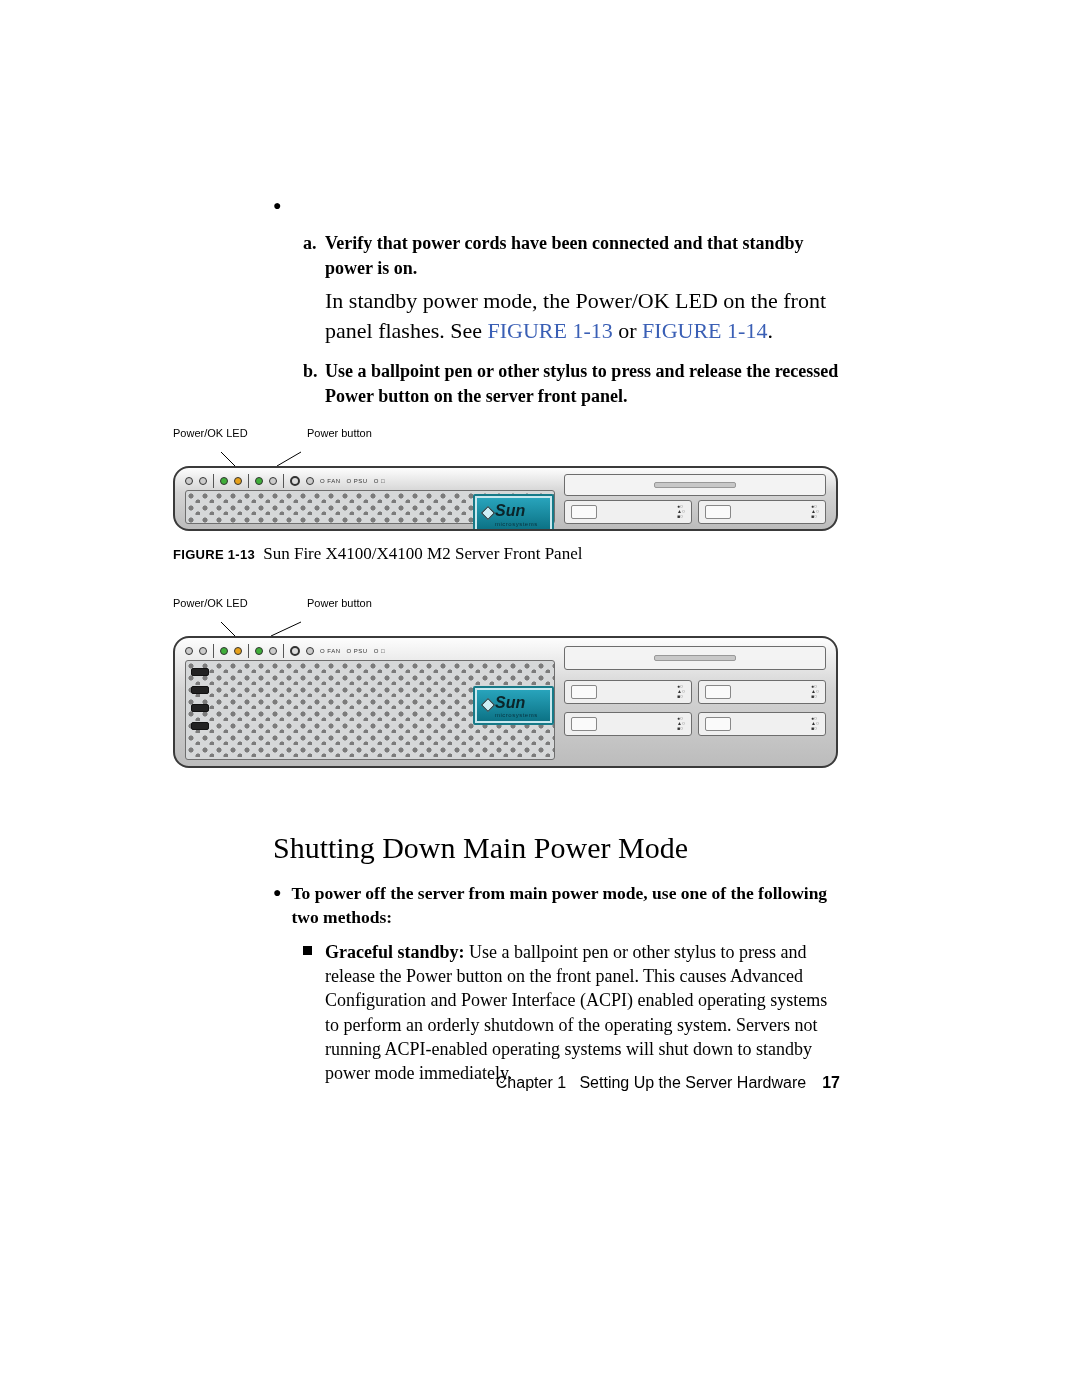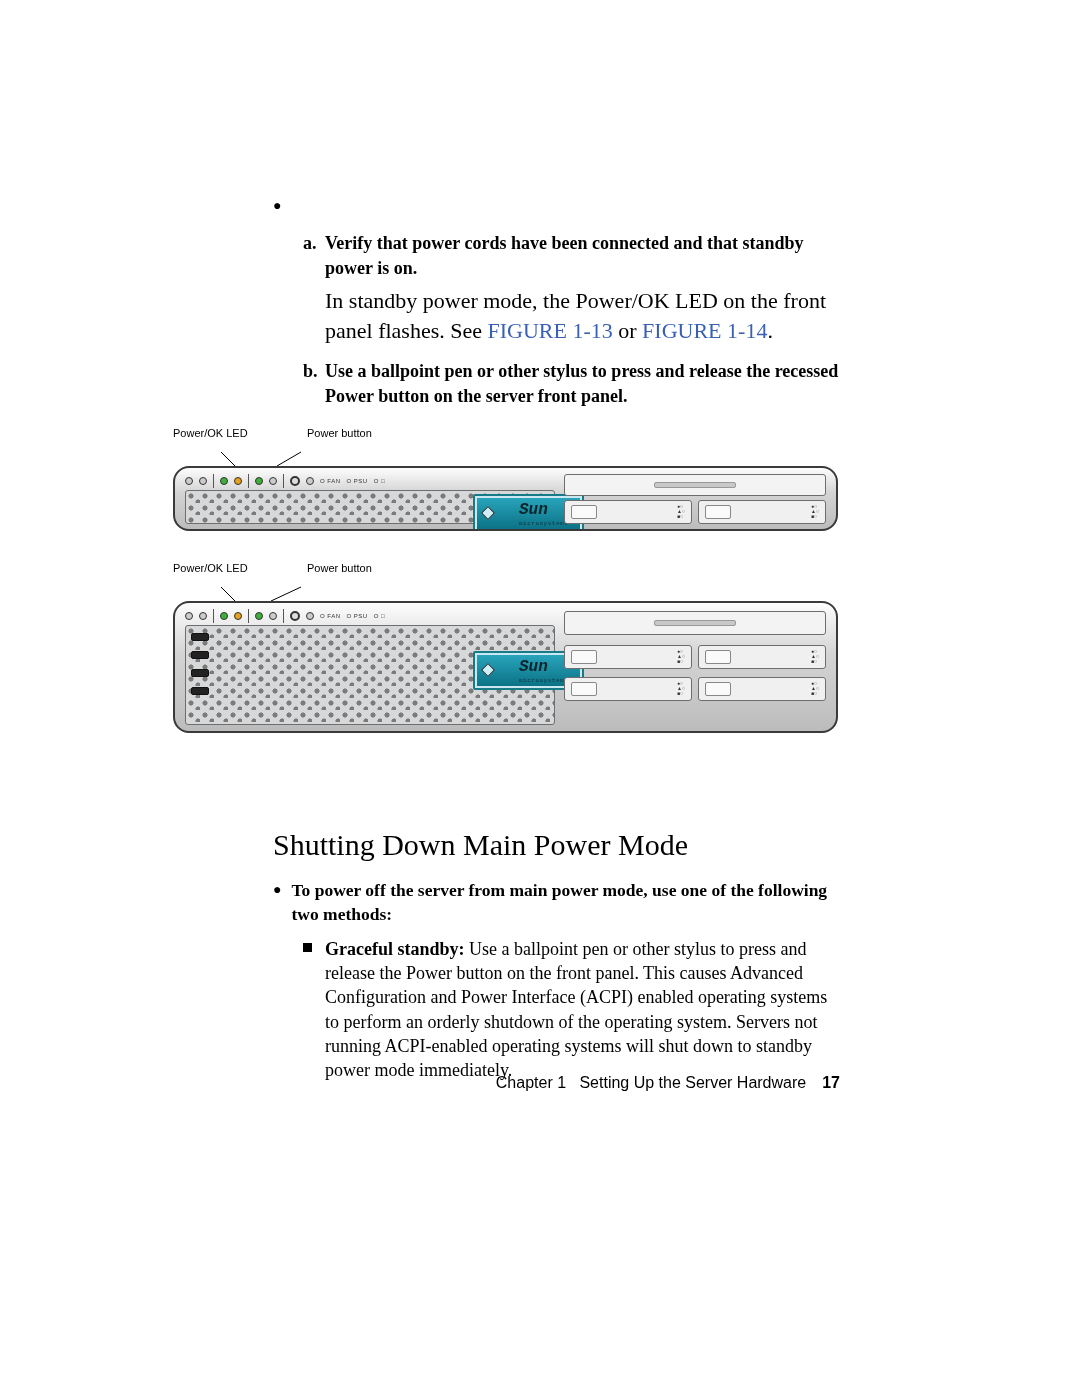--- a/index.html
+++ b/index.html
@@ -15,21 +15,21 @@
   }
   h2.section {
     font-family: "Palatino Linotype", Palatino, Georgia, serif;
     font-weight: 400;
     font-size: 30px;
     margin-top: 0;
     margin-bottom: 16px;
     padding-left: 100px;
   }
   h2.section.second {
-    margin-top: 92px;
+    margin-top: 60px;
     margin-bottom: 14px;
   }
   .lead-row {
     display: flex;
     align-items: flex-start;
     margin-left: 100px;
     margin-top: 10px;
   }
   .bullet-disc {
     font-size: 14px;
@@ -151,22 +151,22 @@
     background-image:
       radial-gradient(circle at 5px 5px, #777 2.5px, rgba(0,0,0,0) 2.6px),
       radial-gradient(circle at 12px 11px, #777 2.5px, rgba(0,0,0,0) 2.6px);
     background-size: 14px 12px, 14px 12px;
     opacity:0.95;
   }
   .sun-badge {
     position:absolute;
     border:2px solid #167a88;
     background: linear-gradient(#2aa7bf, #0a6f82);
-    padding:4px 14px 3px 44px;
-    font-family: Liberation Mono, monospace;
+    padding:4px 14px 3px 20px;
+    font-family: Liberation Sans, sans-serif;
     font-style: italic;
     font-weight: 700;
     color:#0b2429;
     font-size:16px;
     border-radius:2px;
     box-shadow:0 0 0 2px #c9e8ef inset;
   }
   .sun-badge .diamond {
     position:absolute; left:8px; top:50%; transform:translateY(-50%) rotate(45deg);
     width:10px; height:10px; background:#cfeef5; border:1px solid #0b2429;
@@ -315,20 +315,24 @@
         <div class="bay">
             <div class="handle"></div>
             <div class="act">●○<br>▲○<br>■○</div>
           </div>
         <div class="bay">
             <div class="handle"></div>
             <div class="act">●○<br>▲○<br>■○</div>
           </div>
       </div>
     </div>
+    <div class="caption">
+      <span class="figref">FIGURE 1-13</span>
+      <span class="figtitle">Sun Fire X4100/X4100 M2 Server Front Panel</span>
+    </div>
   </div>
 
   <div class="figure-block" style="margin-top:30px;">
     <div class="callouts">
       <span class="callout-a">Power/OK LED</span>
       <span class="callout-b">Power button</span>
     </div>
     <div class="lead-lines" style="height:14px;">
       <svg class="leads" width="200" height="14">
         <line x1="48" y1="0" x2="62" y2="14" stroke="#000" stroke-width="1"></line>

